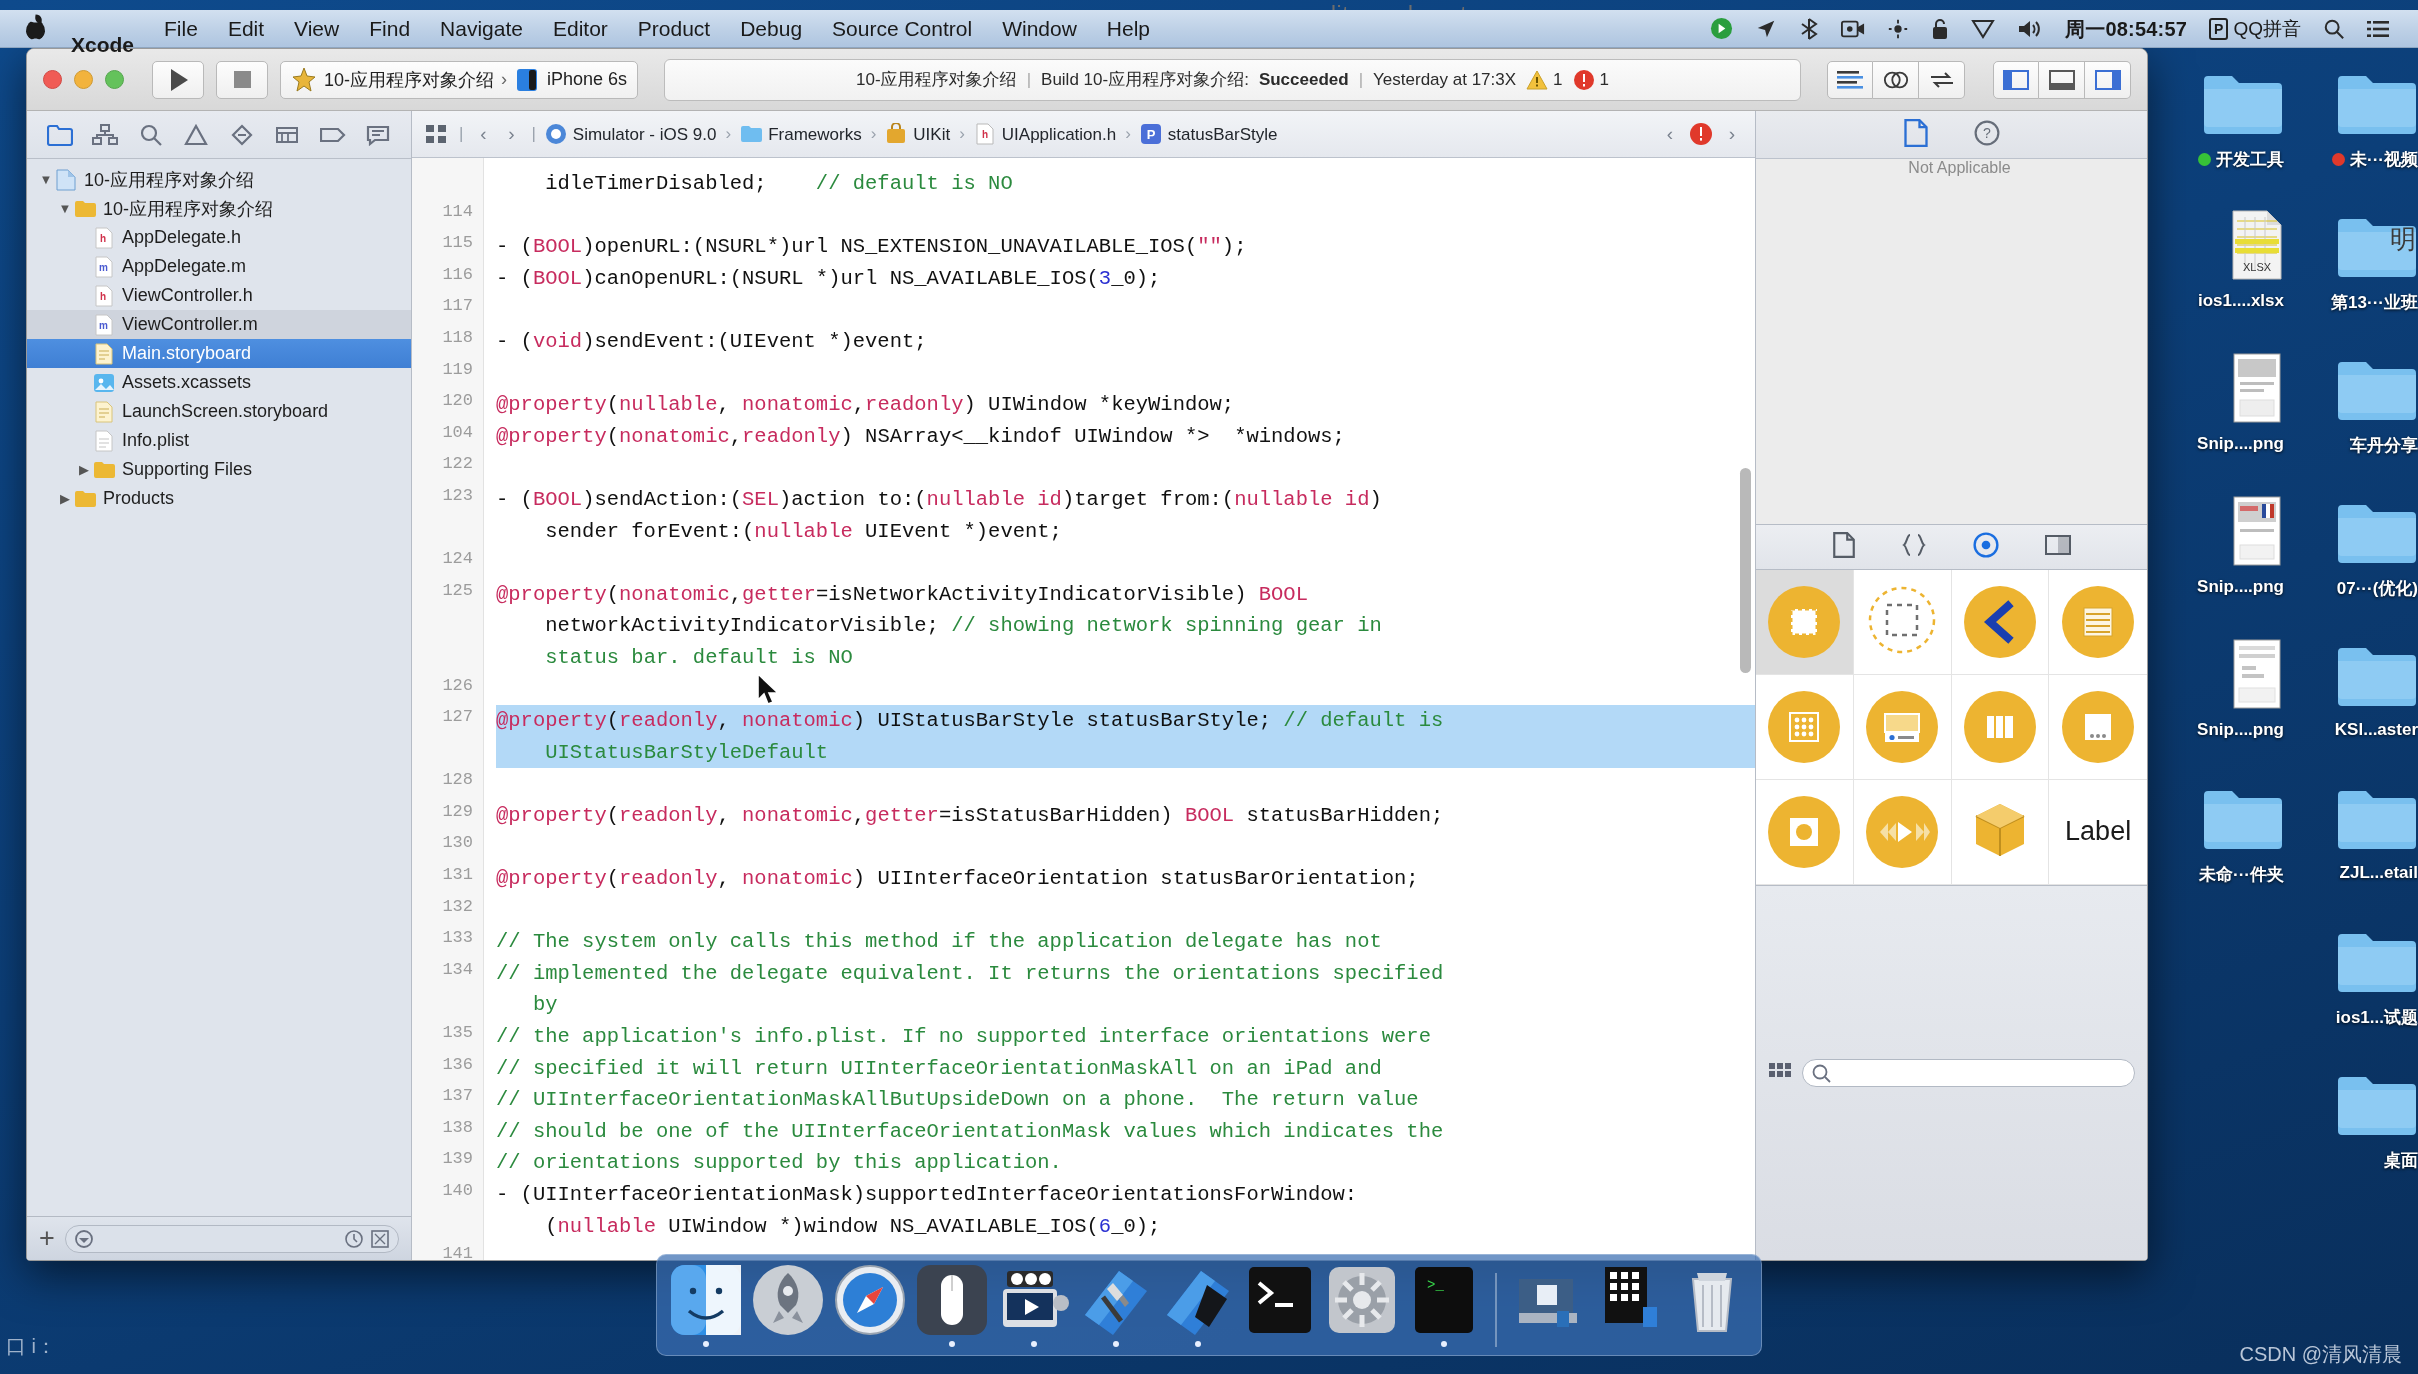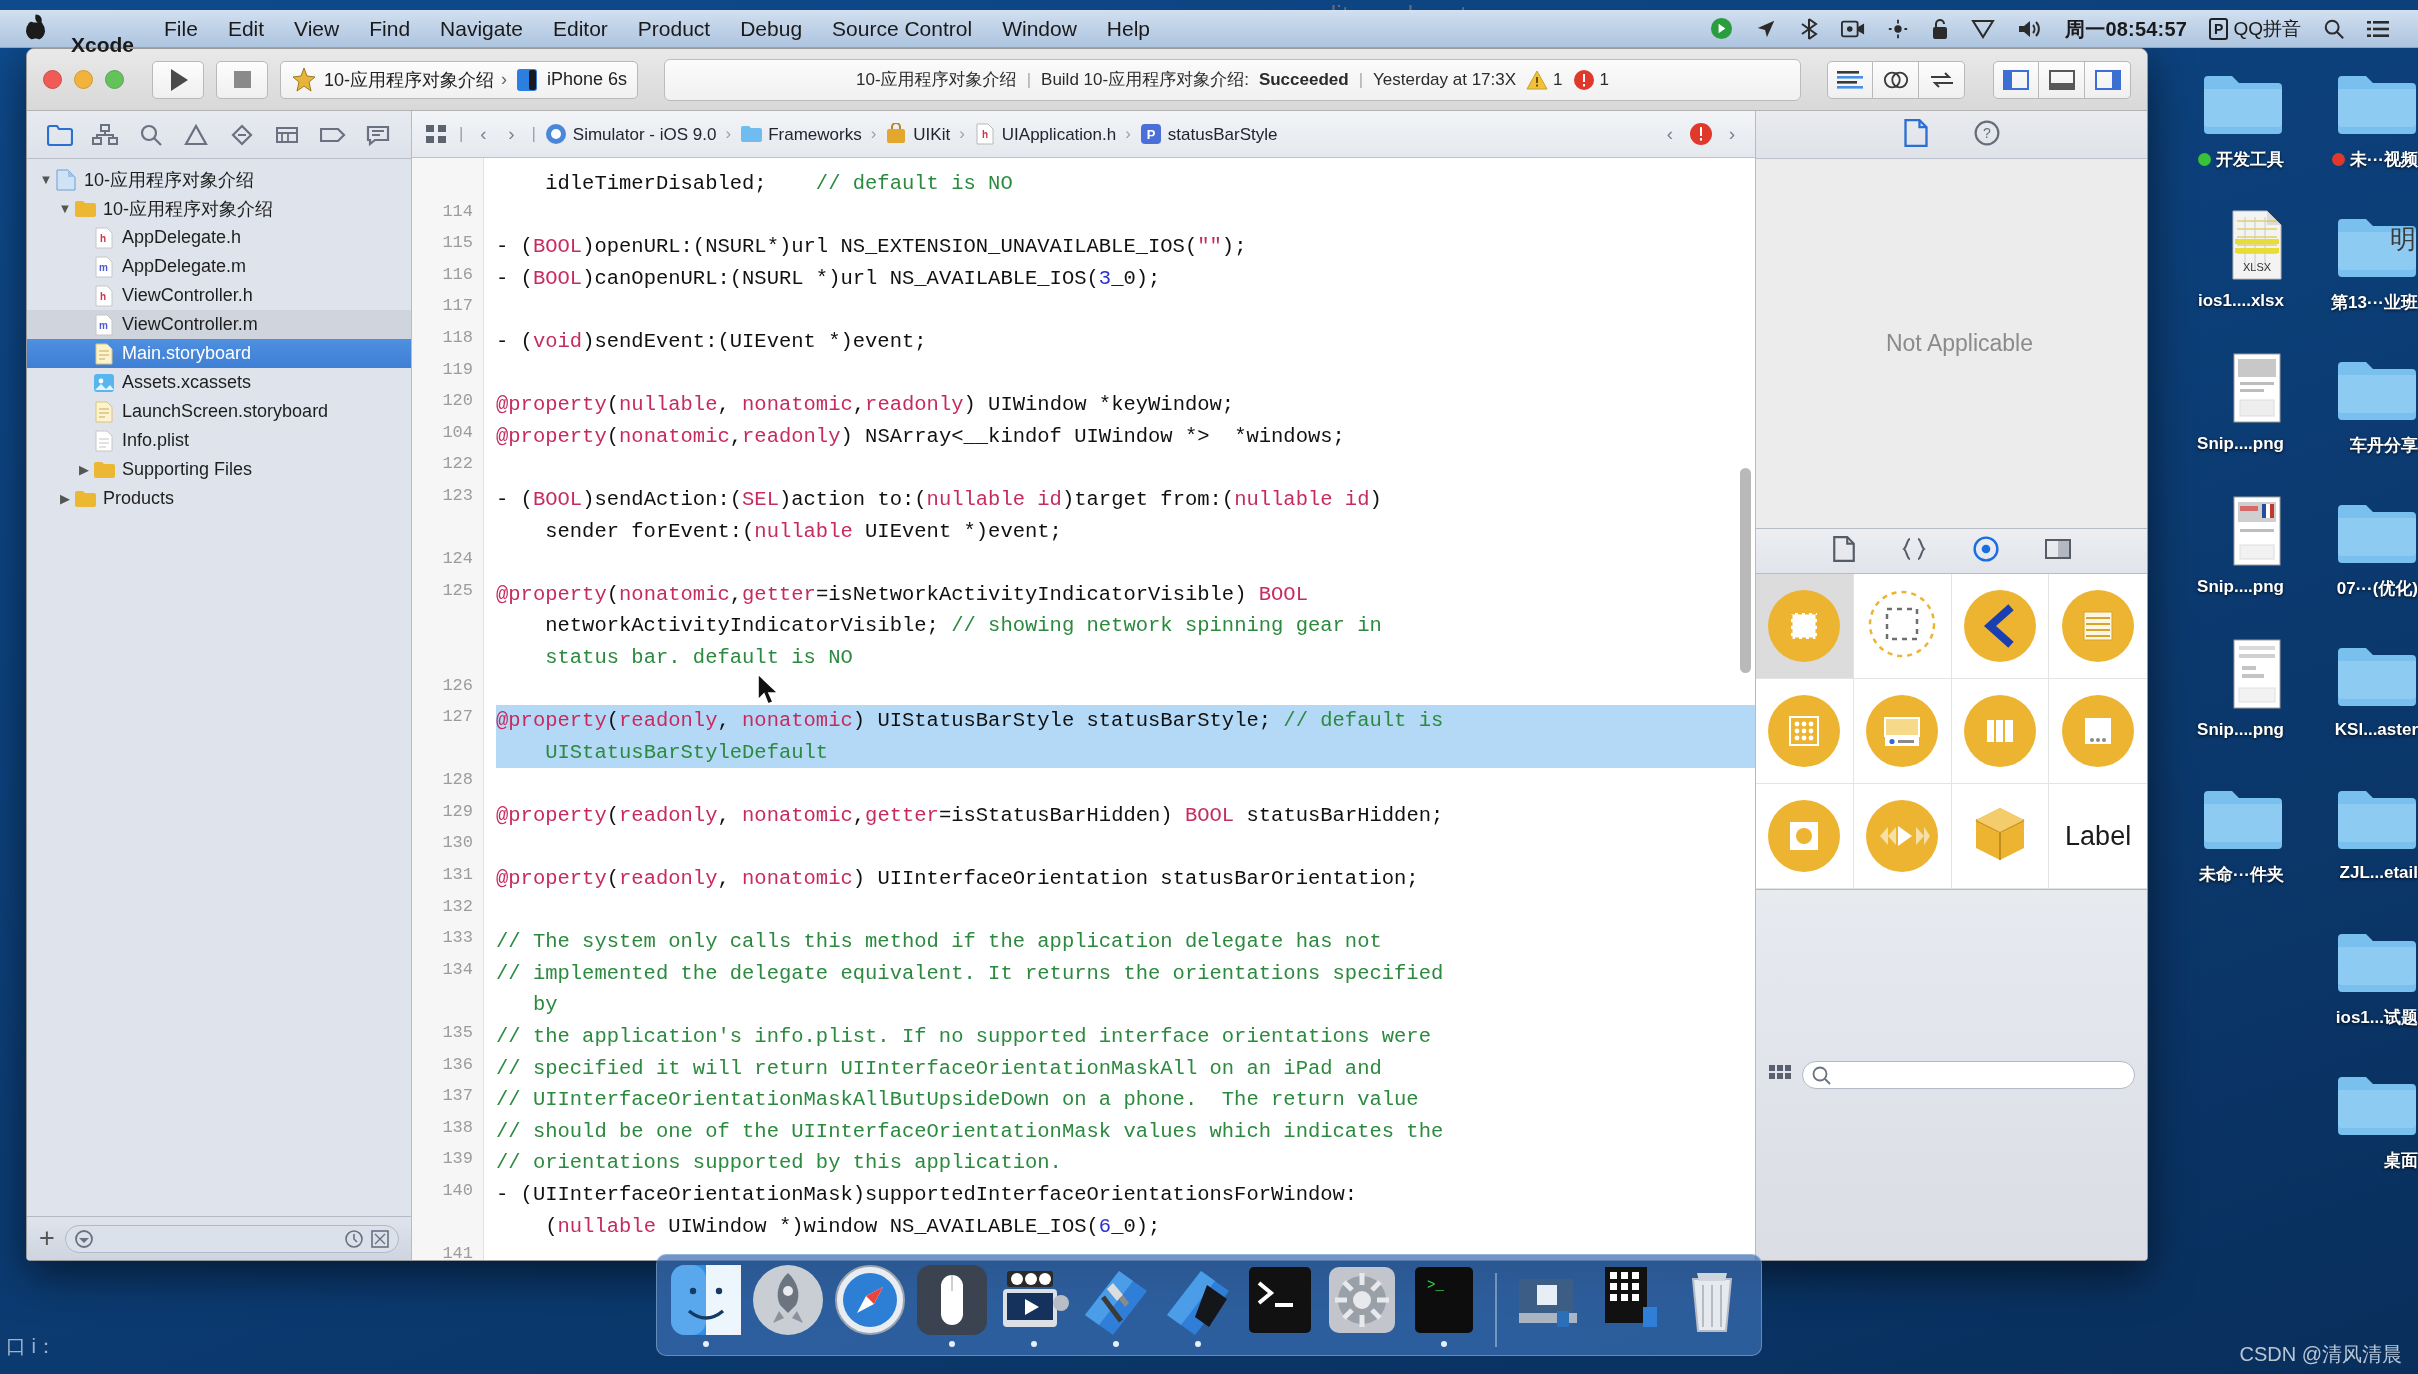--- a/index.html
+++ b/index.html
@@ -221,22 +221,22 @@
   }
   #insp-tabs {
     height:48px; flex:0 0 48px;
     display:flex;align-items:center;justify-content:center;gap:46px;
     background:linear-gradient(180deg,#e9ebef,#dfe2e8);
     border-bottom:1px solid #bcc2cc;
     color:#666d79;
   }
   #insp-tabs .it.active{color:#2b6fd4;}
   #insp-body{
-    flex:1 1 auto; display:flex; align-items:center; justify-content:center;
-    font-size:23px; color:#8b8b8b; background:#ececec;padding-left:16px;
+    flex:1 1 auto; display:flex; align-items:flex-start; justify-content:center;
+    font-size:16px; color:#8b8b8b; background:#ececec;padding-left:16px;
   }
   #lib-tabs{
     height:46px; flex:0 0 46px;
     display:flex;align-items:center;justify-content:center;gap:46px;
     background:linear-gradient(180deg,#eceef2,#e1e4ea);
     border-top:1px solid #b6bcc6;border-bottom:1px solid #b6bcc6;
     color:#555c66;
   }
   #lib-tabs .lt.active{color:#1a6ee0;}
   #lib-grid{

